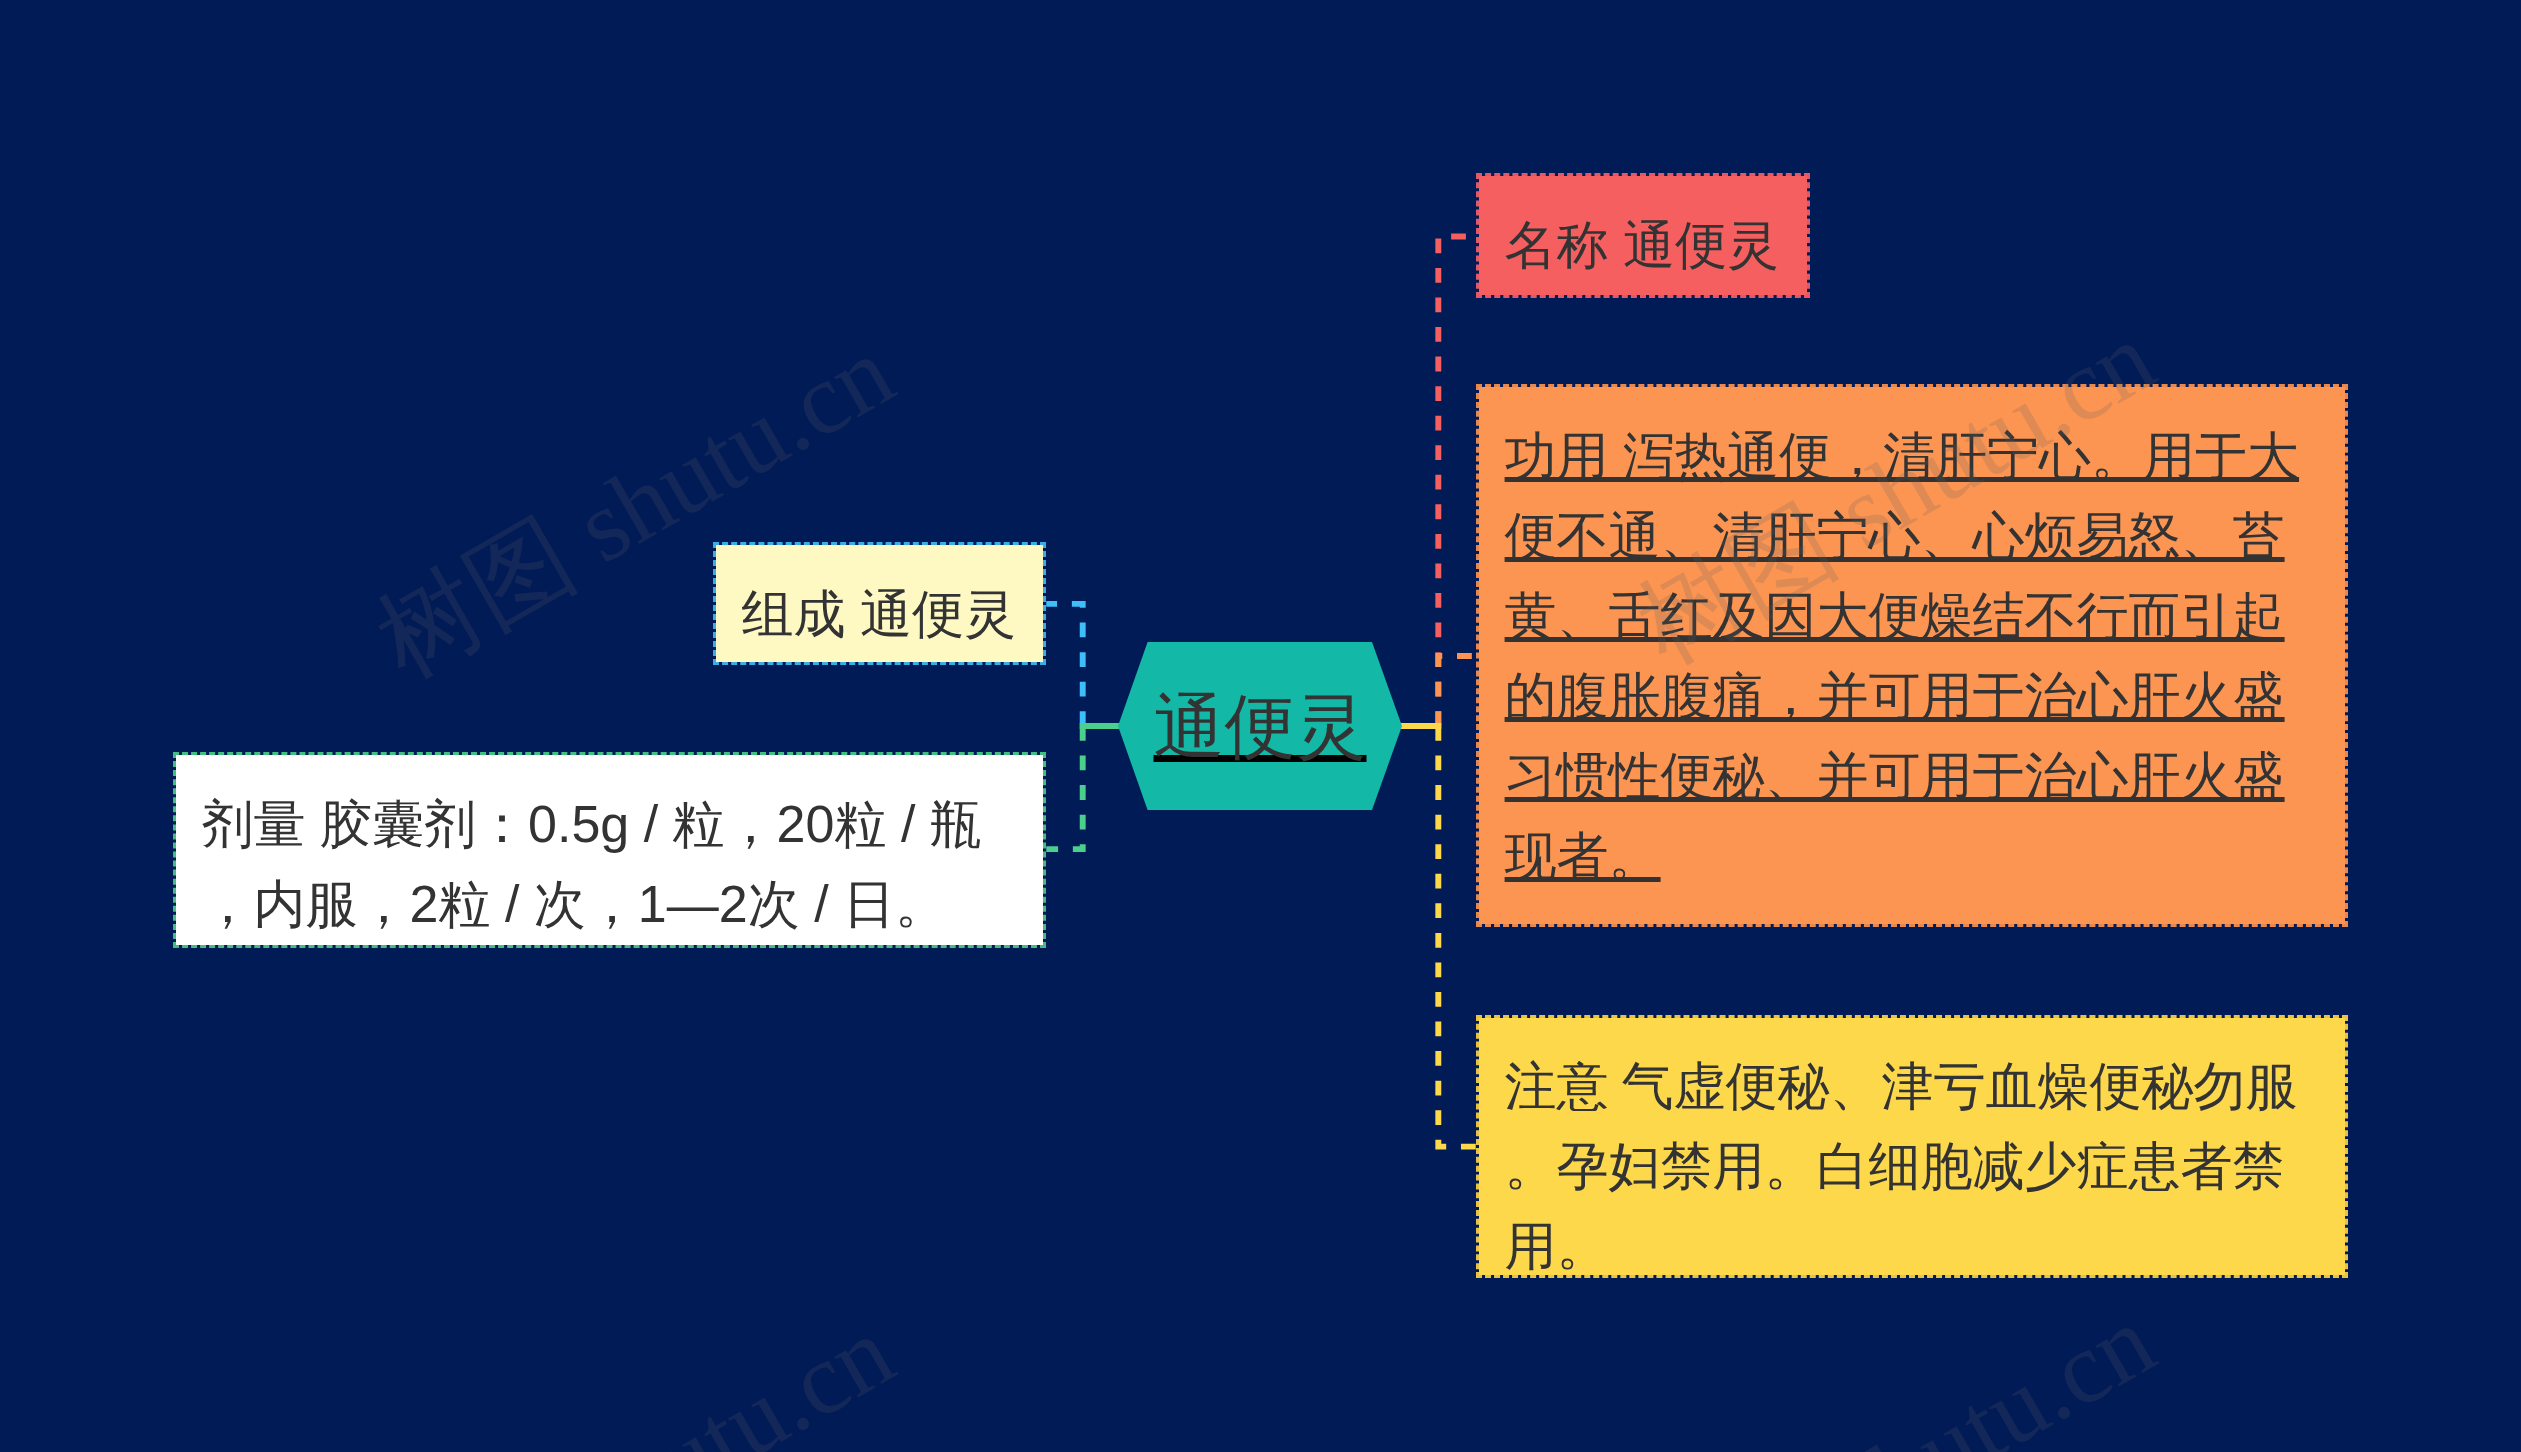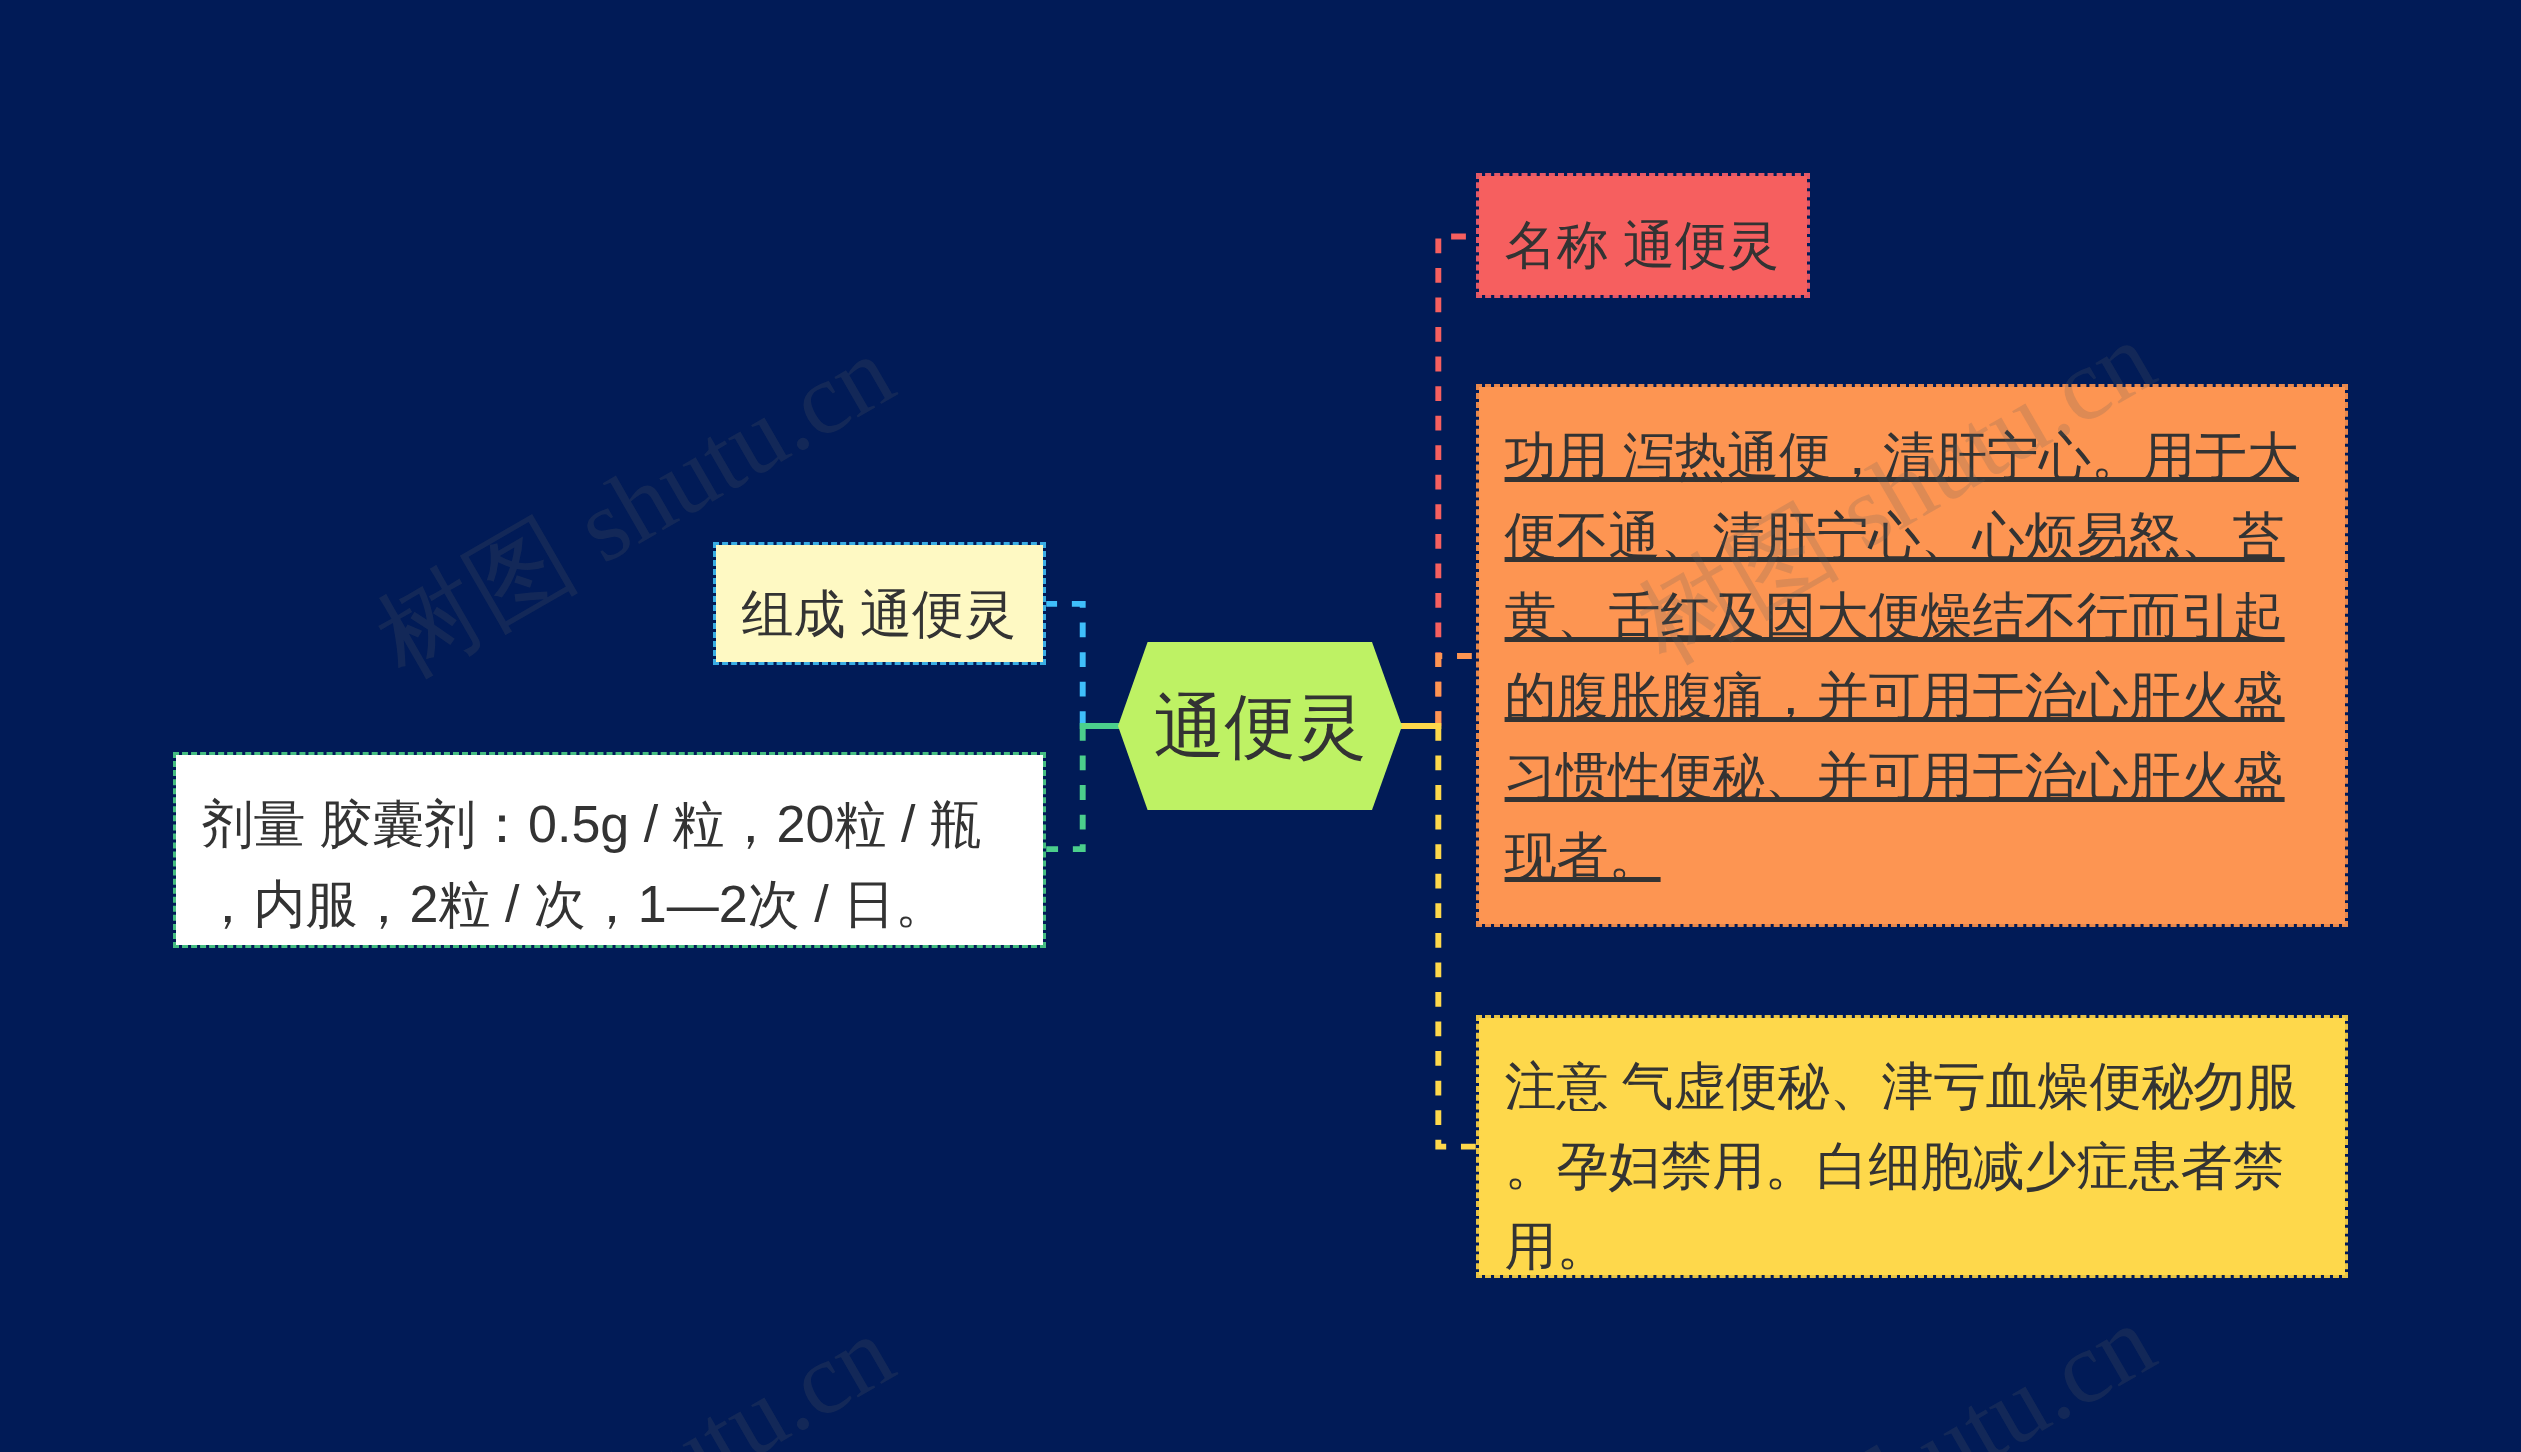--- a/index.html
+++ b/index.html
@@ -89,21 +89,21 @@
     <path d="M1460 737 V666 H1498" fill="none" stroke-width="6" stroke-dasharray="15 15" stroke="#fd9552"></path>
     <path d="M1460 737 V1164 H1498" fill="none" stroke-width="6" stroke-dasharray="15 15" stroke="#fed84b"></path>
 
     <path d="M1099 737 V613 H1062" fill="none" stroke-width="6" stroke-dasharray="15 15" stroke="#3fbffa"></path>
     <path d="M1099 737 V862 H1062" fill="none" stroke-width="6" stroke-dasharray="15 15" stroke="#4bcf8c"></path>
 
     <path d="M1420 737 H1463" fill="none" stroke-width="6" stroke="#fed84b"></path>
     <path d="M1140 737 H1096" fill="none" stroke-width="6" stroke="#4bcf8c"></path>
   </svg>
 
-  <div class="root-node" style="background-color: #bef264;">
+  <div class="root-node" style="background-color: #14b8a6; text-decoration: underline;">
     <span class="root-label" style="color: rgb(51, 51, 51);">通便灵</span>
   </div>
 
   <div class="node" id="node-name" style="background-color: rgb(246, 95, 95); border-color: rgb(227, 88, 103);">
     <span class="line">名称 通便灵</span>
   </div>
 
   <div class="node" id="node-function" style="background-color: rgb(253, 149, 82); border-color: rgb(232, 136, 76);">
     <span class="line">功用 泻热通便，清肝宁心。用于大</span>
     <span class="line">便不通、清肝宁心、心烦易怒、苔</span>

